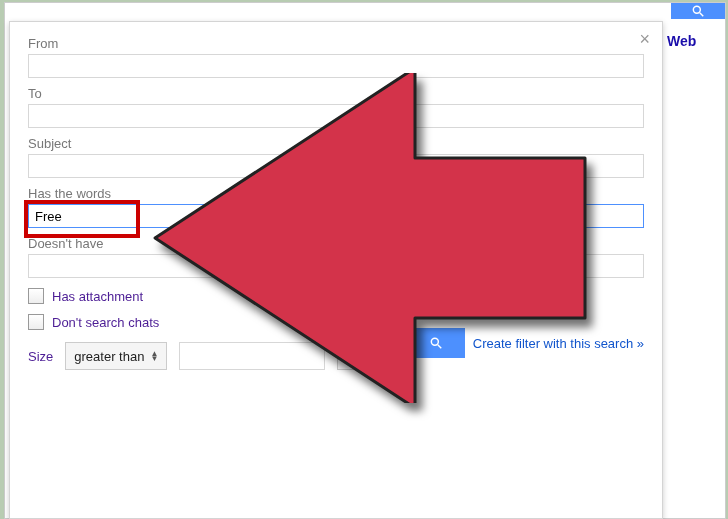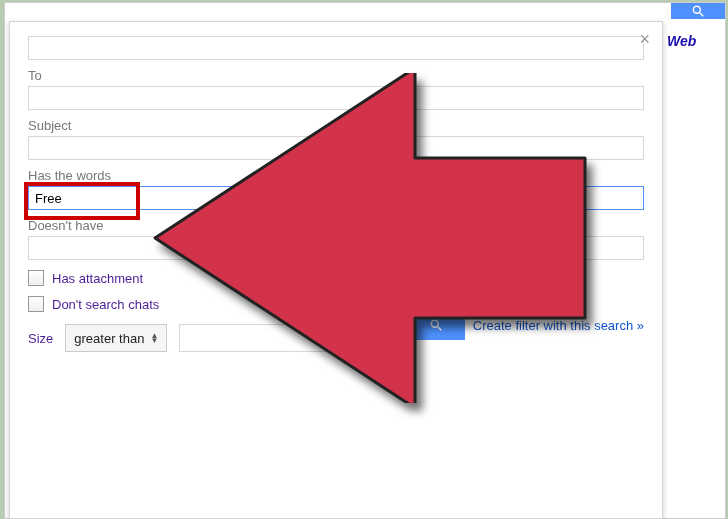--- a/index.html
+++ b/index.html
@@ -1,18 +1,18 @@
 <!DOCTYPE html>
 <html><head>
 <meta charset="utf-8">
 <style>
   html,body{margin:0;padding:0;font-family:Arial,Helvetica,sans-serif;font-size:13px;color:#222;background:#b8ccb2;}
   .stage{position:relative;width:728px;height:519px;overflow:hidden;background:#b8ccb2;}
   .canvas{position:absolute;left:4px;top:2px;width:720px;height:515px;background:#fff;border:1px solid #ccc;}
-  .rightcol{position:absolute;right:8px;top:30px;width:50px;font-style:italic;}
+  .rightcol{position:absolute;right:8px;top:30px;width:50px;}
   .weblink{color:#1a0dab;font-weight:bold;font-size:14px;text-decoration:none;cursor:pointer;}
   .searchbtn-top{position:absolute;right:0;top:0;width:54px;height:16px;background:#4d90fe;color:#fff;display:flex;align-items:center;justify-content:center;}
   .panel{position:absolute;left:4px;top:18px;width:652px;height:496px;background:#fff;border:1px solid #d4d4d4;box-shadow:0 2px 6px rgba(0,0,0,.2);}
   .panel-inner{padding:14px 18px 10px 18px;position:relative;}
   .closebtn{position:absolute;right:12px;top:8px;color:#999;font-size:18px;line-height:1;cursor:pointer;}
   .label{color:#777;margin-top:8px;margin-bottom:3px;font-size:13px;}
   .field{width:100%;height:24px;border:1px solid #d7d7d7;background:#fff;padding:2px 6px;box-sizing:border-box;font-size:13px;}
   .field.focus{border:1px solid #4d90fe;}
   .row{display:flex;align-items:center;gap:8px;margin-top:10px;}
   .chk{width:14px;height:14px;border:1px solid #999;background:linear-gradient(#fff,#eee);display:inline-block;vertical-align:middle;}
@@ -40,20 +40,21 @@
         </svg>
     </div>
     <div class="rightcol">
       <span class="weblink">Web</span>
     </div>
 
     <div class="panel">
       <div class="panel-inner">
         <span class="closebtn">×</span>
 
+        <div class="label" style="margin-top:0">From</div>
         <input class="field" value="" style="">
 
         <div class="label">To</div>
         <input class="field" value="" style="">
 
         <div class="label">Subject</div>
         <input class="field" value="" style="">
 
         <div class="label">Has the words</div>
         <div style="position:relative;">

